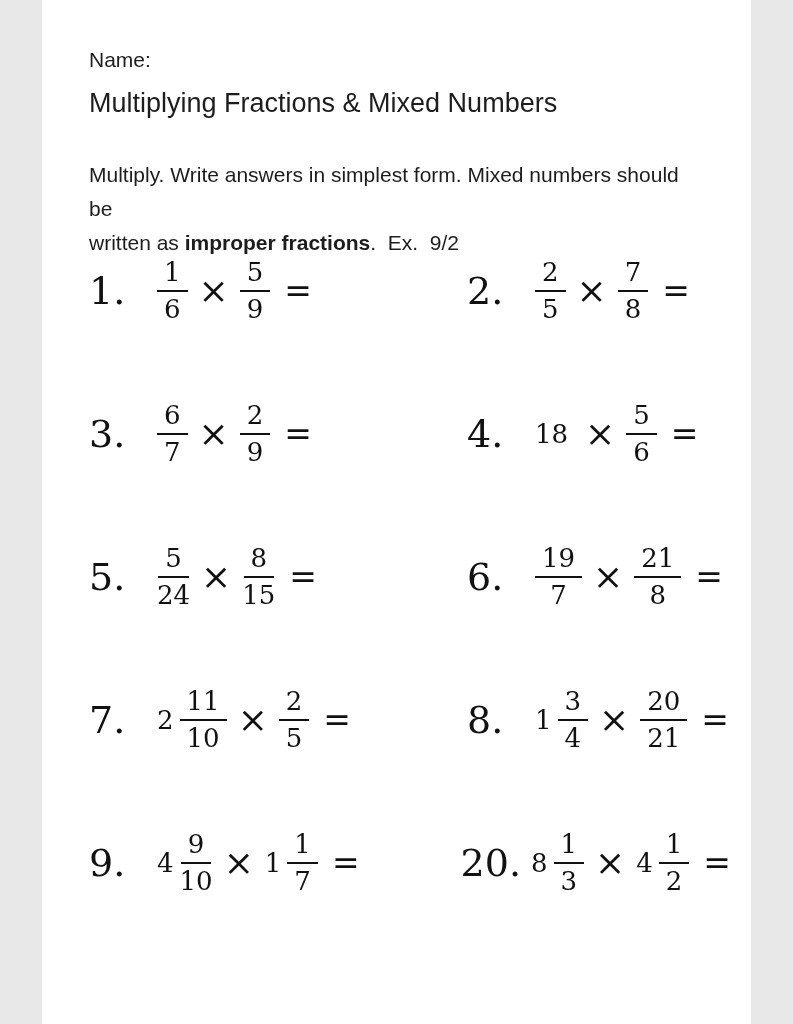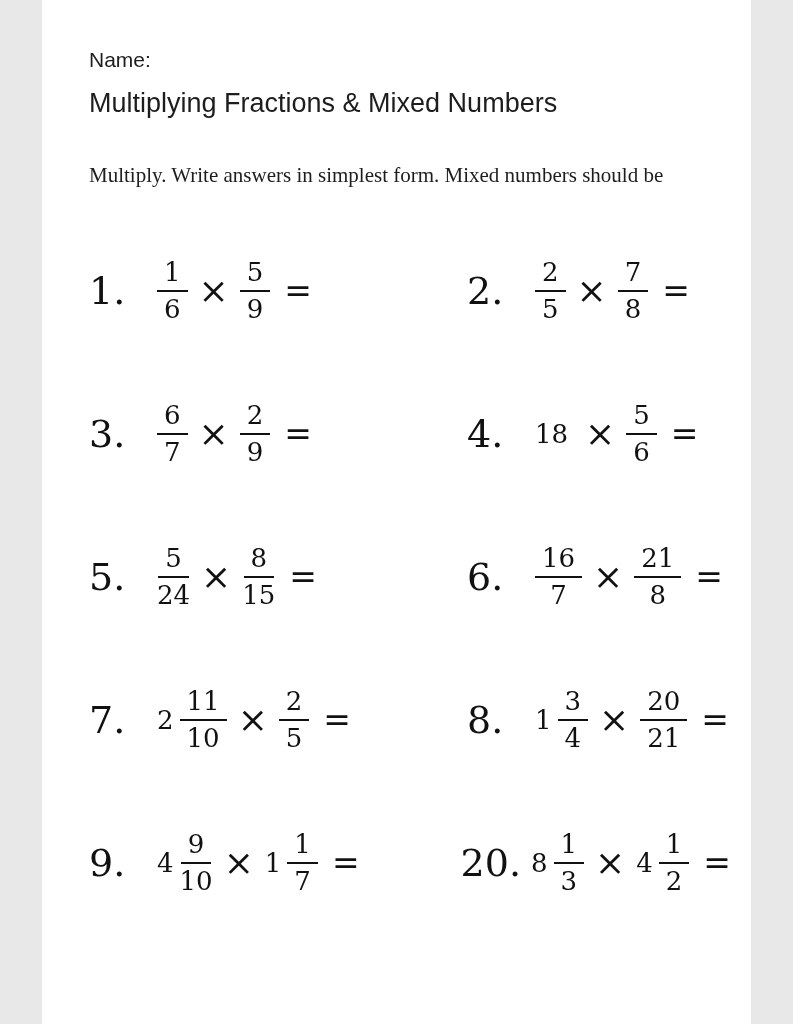--- a/index.html
+++ b/index.html
@@ -30,21 +30,20 @@
     display: block;
     margin-top: 19px;
   }
   .instructions {
     position: absolute;
     left: 47px;
     top: 158px;
     right: 68px;
     font-size: 21px;
     line-height: 34px;
-    font-family: Liberation Serif, serif;
   }
   .ins-line { display: block; }
   .ins-seg { white-space: pre-wrap; }
   .ins-bold { font-weight: 700; }
 
   .problems {
     position: absolute;
     left: 47px;
     top: 219px;
     right: 20px;
@@ -105,20 +104,21 @@
 
 <div class="page">
 
   <div class="header-block">
     <span class="name-label">Name:</span>
     <span class="ws-title">Multiplying Fractions &amp; Mixed Numbers</span>
   </div>
 
   <div class="instructions">
     <span class="ins-line"><span class="ins-seg">Multiply. Write answers in simplest form. Mixed numbers should be</span></span>
+    <span class="ins-line"><span class="ins-seg">written as </span><span class="ins-seg ins-bold">improper fractions</span><span class="ins-seg">.  Ex.  9/2</span></span>
   </div>
 
   <div class="problems">
 
     <div class="prob-row">
       <div class="prob-cell-left">
         <div class="problem">
           <span class="pnum">1.</span>
           <span class="term">
 
@@ -224,21 +224,21 @@
           </span>
           <span class="equals">=</span>
         </div>
       </div>
       <div class="prob-cell-right">
         <div class="problem">
           <span class="pnum">6.</span>
           <span class="term">
 
             <span class="frac">
-              <span class="num">16</span>
+              <span class="num">19</span>
               <span class="den">7</span>
             </span>
           </span>
           <span class="times">×</span>
           <span class="term">
 
             <span class="frac">
               <span class="num">21</span>
               <span class="den">8</span>
             </span>

